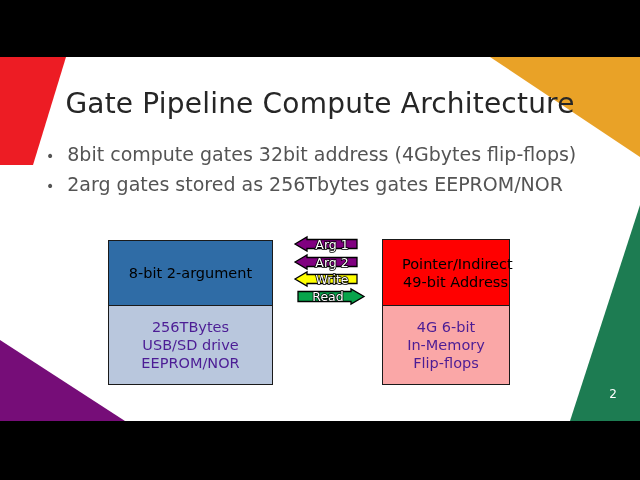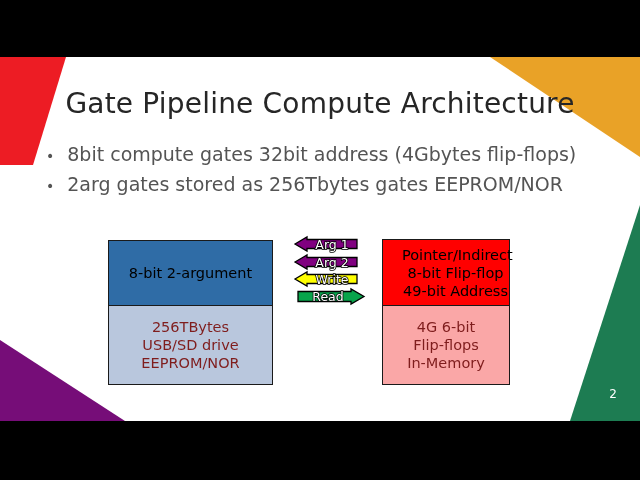--- a/index.html
+++ b/index.html
@@ -26,21 +26,21 @@
     position:absolute; box-sizing:border-box; border:1px solid #1a1a1a;
     display:flex; flex-direction:column; text-align:center;
   }
   .box-section {
     box-sizing:border-box; display:flex; flex-direction:column;
     justify-content:center; flex:1;
   }
   .box-section.top { border-bottom:1px solid #1a1a1a; }
   .box-line { font-size:14.5px; line-height:18px; white-space:nowrap; }
   .light-text .box-line { color:#000000; }
-  .dark-text .box-line { color:#7f1d1d; }
+  .dark-text .box-line { color:#4c1d95; }
   .left-box  { left:108px; top:183px; width:165px; height:145px; }
   .left-box .box-section.top { flex:0 0 65px; }
   .right-box { left:382px; top:182px; width:128px; height:146px; }
   .right-box .box-section.top { flex:0 0 66px;padding-left:19px; }
   .arrows-svg { position:absolute; left:294px; top:179px; width:72px; height:72px; overflow:visible; }
   .arrow-poly { stroke:#000; stroke-width:1.3; stroke-linejoin:miter; }
   .arrow-label {
     font-family:"DejaVu Sans","Liberation Sans",sans-serif; font-size:12.5px;
     fill:#fff; stroke:#000; stroke-width:1.6px; paint-order:stroke;
     text-anchor:middle;
@@ -83,27 +83,26 @@
       <div class="box-section dark-text" style="background-color: rgb(185, 199, 221);">
         <div class="box-line">256TBytes</div>
         <div class="box-line">USB/SD drive</div>
         <div class="box-line">EEPROM/NOR</div>
       </div>
     </div>
 
     <div class="box right-box">
       <div class="box-section top light-text" style="background-color: rgb(255, 0, 0);">
         <div class="box-line">Pointer/Indirect</div>
-        <div class="box-line">8-bit Flip-flop</div>
         <div class="box-line">49-bit Address</div>
       </div>
       <div class="box-section dark-text" style="background-color: rgb(250, 167, 167);">
         <div class="box-line">4G 6-bit</div>
+        <div class="box-line">In-Memory</div>
         <div class="box-line">Flip-flops</div>
-        <div class="box-line">In-Memory</div>
       </div>
     </div>
 
     <svg class="arrows-svg" viewBox="0 0 72 72">
       <polygon class="arrow-poly" points="1,8 13,1 13,3.5 63,3.5 63,12.5 13,12.5 13,15" fill="#800080"></polygon>
       <polygon class="arrow-poly" points="1,26 13,19 13,21.5 63,21.5 63,30.5 13,30.5 13,33" fill="#800080"></polygon>
       <polygon class="arrow-poly" points="1,43 13,36 13,38.5 63,38.5 63,47.5 13,47.5 13,50" fill="#ffff00"></polygon>
       <polygon class="arrow-poly" points="4,55.5 57,55.5 57,53 70,60.5 57,68 57,65.5 4,65.5" fill="#08a44b"></polygon>
       <text class="arrow-label" x="38" y="12.5">Arg 1</text>
       <text class="arrow-label" x="38" y="30.5">Arg 2</text>

